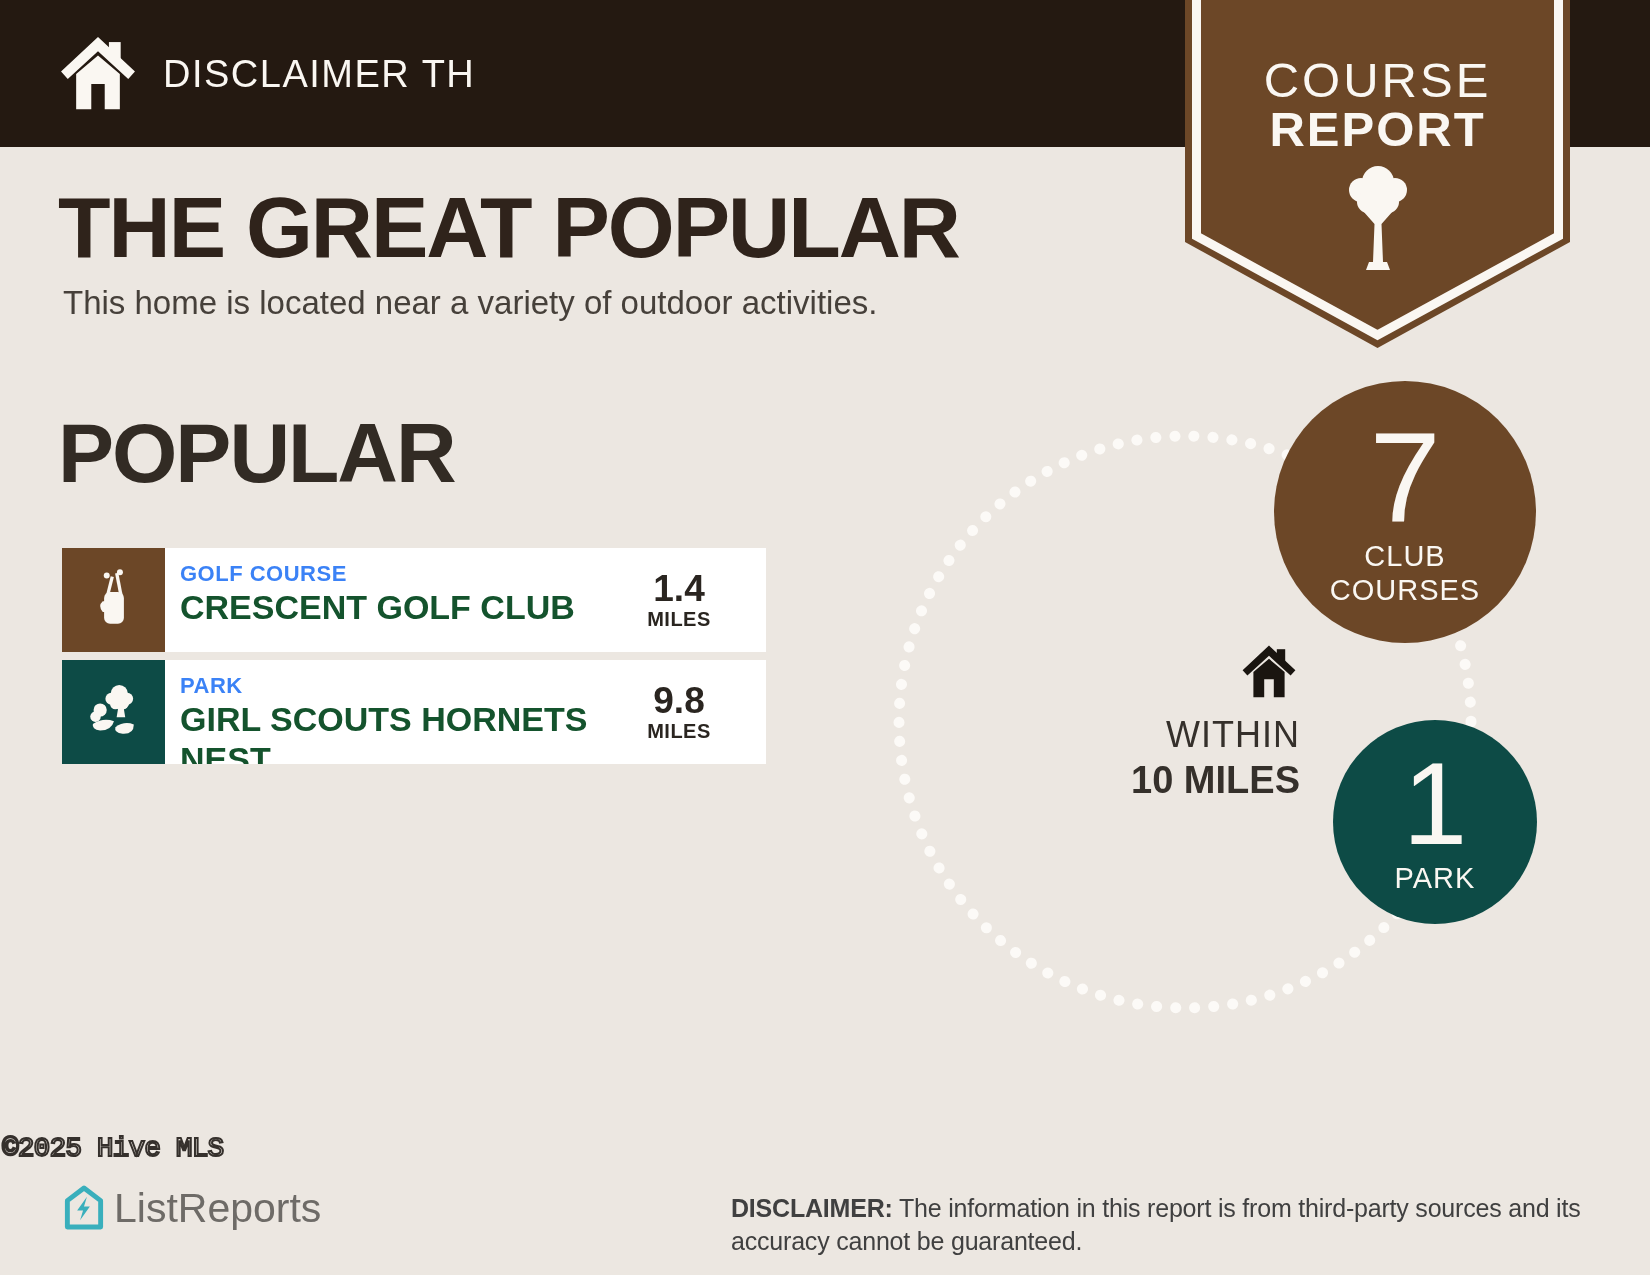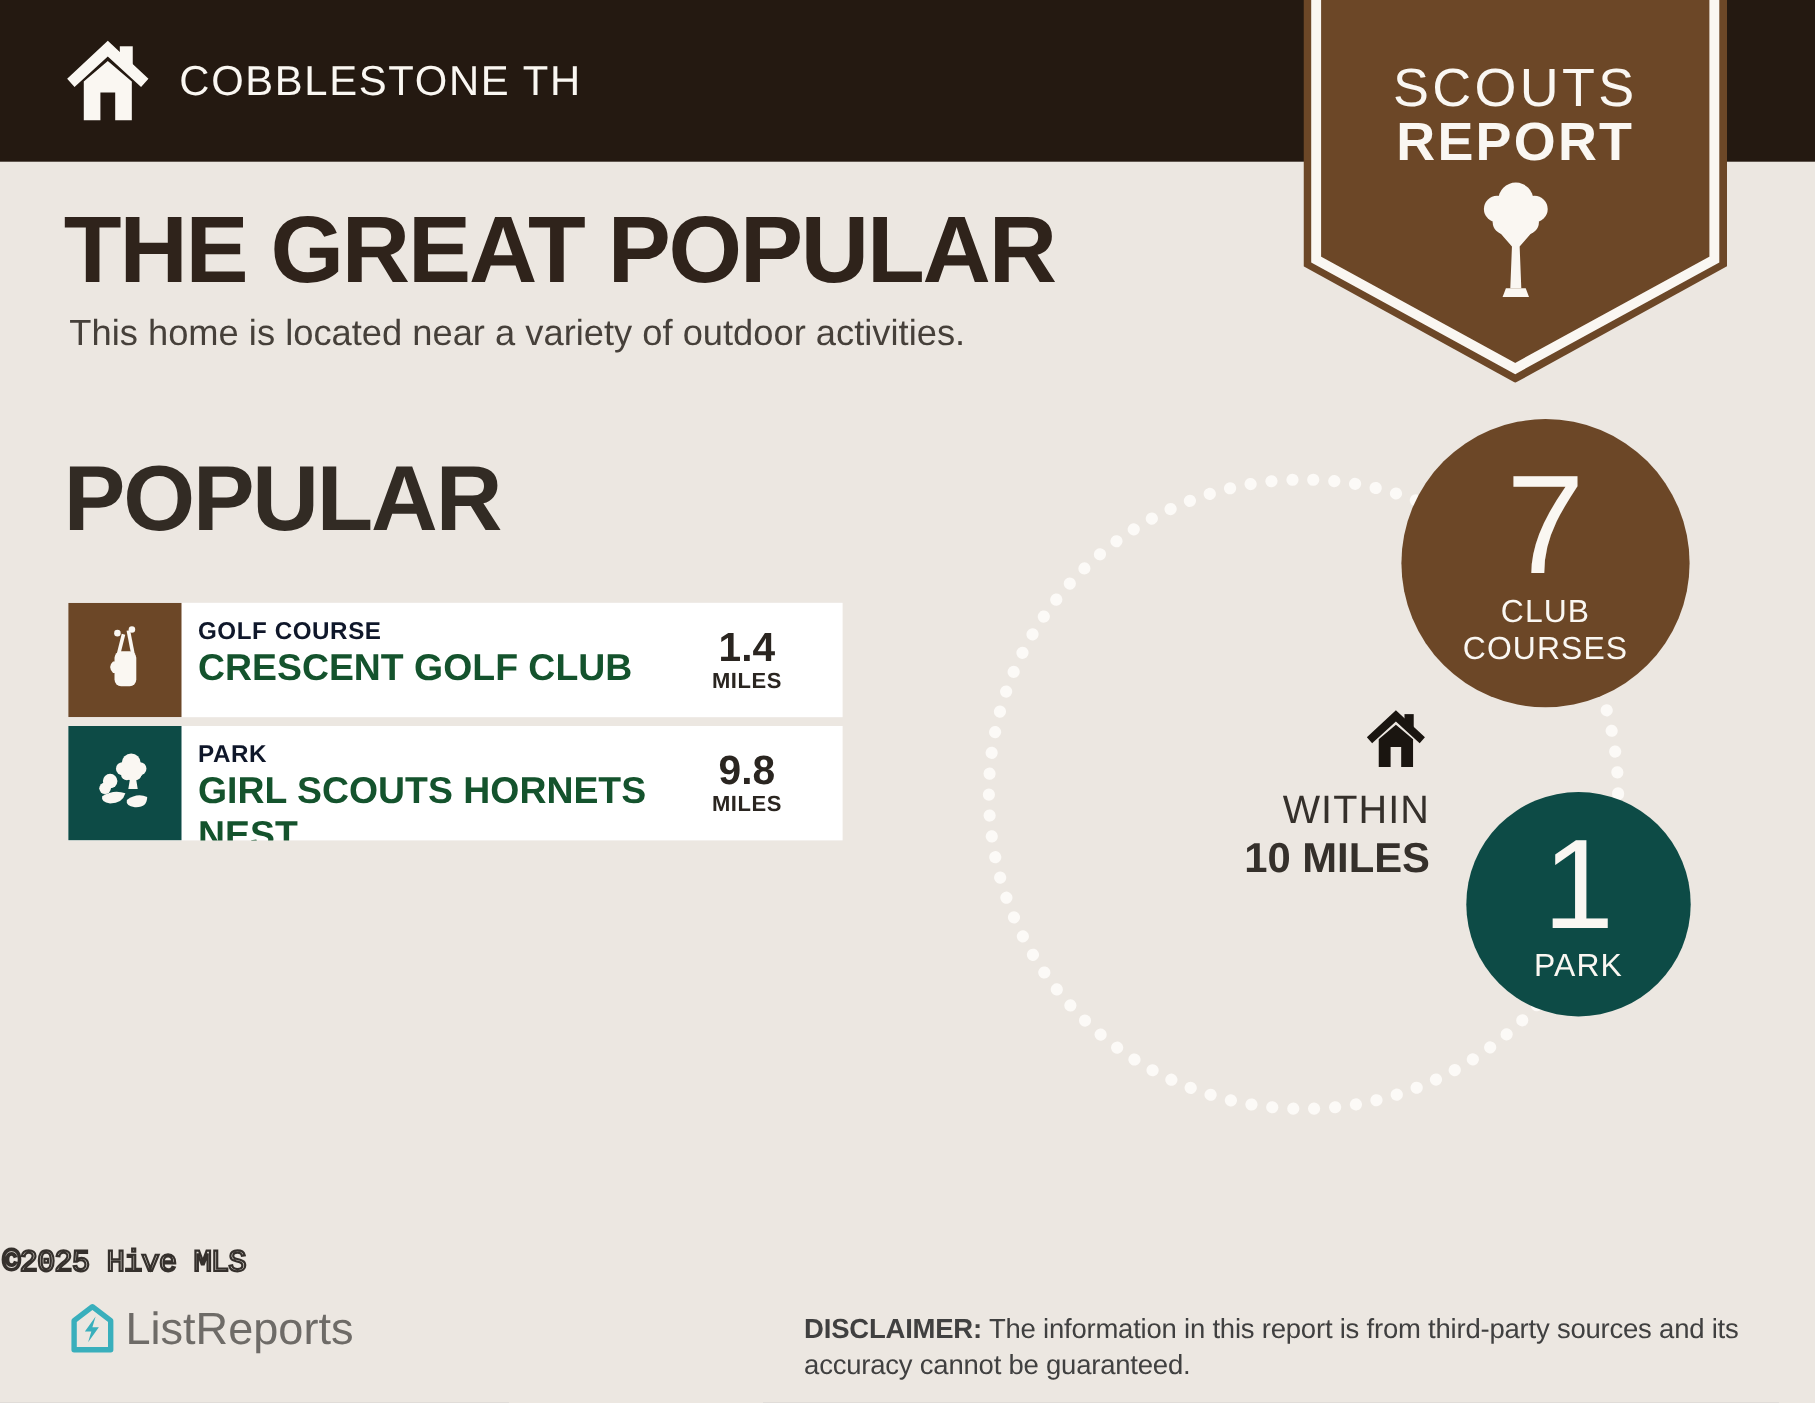--- a/index.html
+++ b/index.html
@@ -33,21 +33,21 @@
     letter-spacing:-2px;color:#322B24;margin:0;
   }
   .rows{position:absolute;left:62px;top:548px;width:704px;}
   .row{
     display:flex;align-items:stretch;height:104px;background:#FFFFFF;
     margin-bottom:8px;overflow:hidden;
   }
   .row-icon{flex:0 0 103px;display:flex;align-items:center;justify-content:center;}
   .row-icon svg{width:66px;height:66px;}
   .row-text{flex:1;padding:13px 0 0 15px;}
-  .row-cat{font-size:22px;font-weight:bold;letter-spacing:.5px;color:#0f172a;line-height:26px;}
+  .row-cat{font-size:22px;font-weight:bold;letter-spacing:.5px;color:#3b82f6;line-height:26px;}
   .row-name{font-size:34px;font-weight:bold;color:#14532d;line-height:40px;max-width:440px;}
   .row-miles{flex:0 0 128px;align-self:center;text-align:center;padding-right:23px;}
   .row-miles .val{font-size:37px;font-weight:bold;color:#2A2520;line-height:38px;}
   .row-miles .unit{font-size:20px;font-weight:bold;color:#2A2520;letter-spacing:.5px;}
   
   .dotted{position:absolute;left:870px;top:405px;z-index:1;}
   .within{
     position:absolute;left:1080px;top:642px;width:220px;text-align:right;z-index:2;
     color:#35302B;
   }
@@ -88,29 +88,29 @@
 <div class="page">
 
   <header class="topbar">
     <svg class="home-ic" viewBox="0 0 100 100">
       <g fill="#FAF7F2">
         <rect x="63" y="12" width="14" height="22"></rect>
         <path d="M50 6 L6 47 L14 56 L50 23 L86 56 L94 47 Z"></path>
         <path d="M24 50 L50 28 L76 50 L76 92 L58 92 L58 62 L42 62 L42 92 L24 92 Z"></path>
       </g>
     </svg>
-    <div class="prop-title">COBBLESTONE TH</div>
+    <div class="prop-title">DISCLAIMER TH</div>
   </header>
 
   <div class="badge">
     <svg class="bg" width="385" height="348" viewBox="0 0 385 348">
       <polygon points="0,0 385,0 385,242 192.5,348 0,242" fill="#6C4727"></polygon>
       <polyline points="11.5,0 11.5,236 192.5,335 373.5,236 373.5,0" fill="none" stroke="#FAF7F2" stroke-width="9"></polyline>
     </svg>
-    <div class="b1">SCOUTS</div>
+    <div class="b1">COURSE</div>
     <div class="b2">REPORT</div>
     <svg class="tree" viewBox="0 0 100 120">
       <g fill="#FAF7F2">
         <circle cx="50" cy="24" r="16"></circle>
         <circle cx="33" cy="32" r="12"></circle>
         <circle cx="67" cy="32" r="12"></circle>
         <circle cx="40" cy="44" r="11"></circle>
         <circle cx="60" cy="44" r="11"></circle>
         <circle cx="50" cy="46" r="12"></circle>
         <path d="M46.5 66 L35 53 l4-4.5 L47 56 V47 h6 v9 l8-7.5 4 4.5 L53.5 66 L55 104 h-10 Z"></path>

